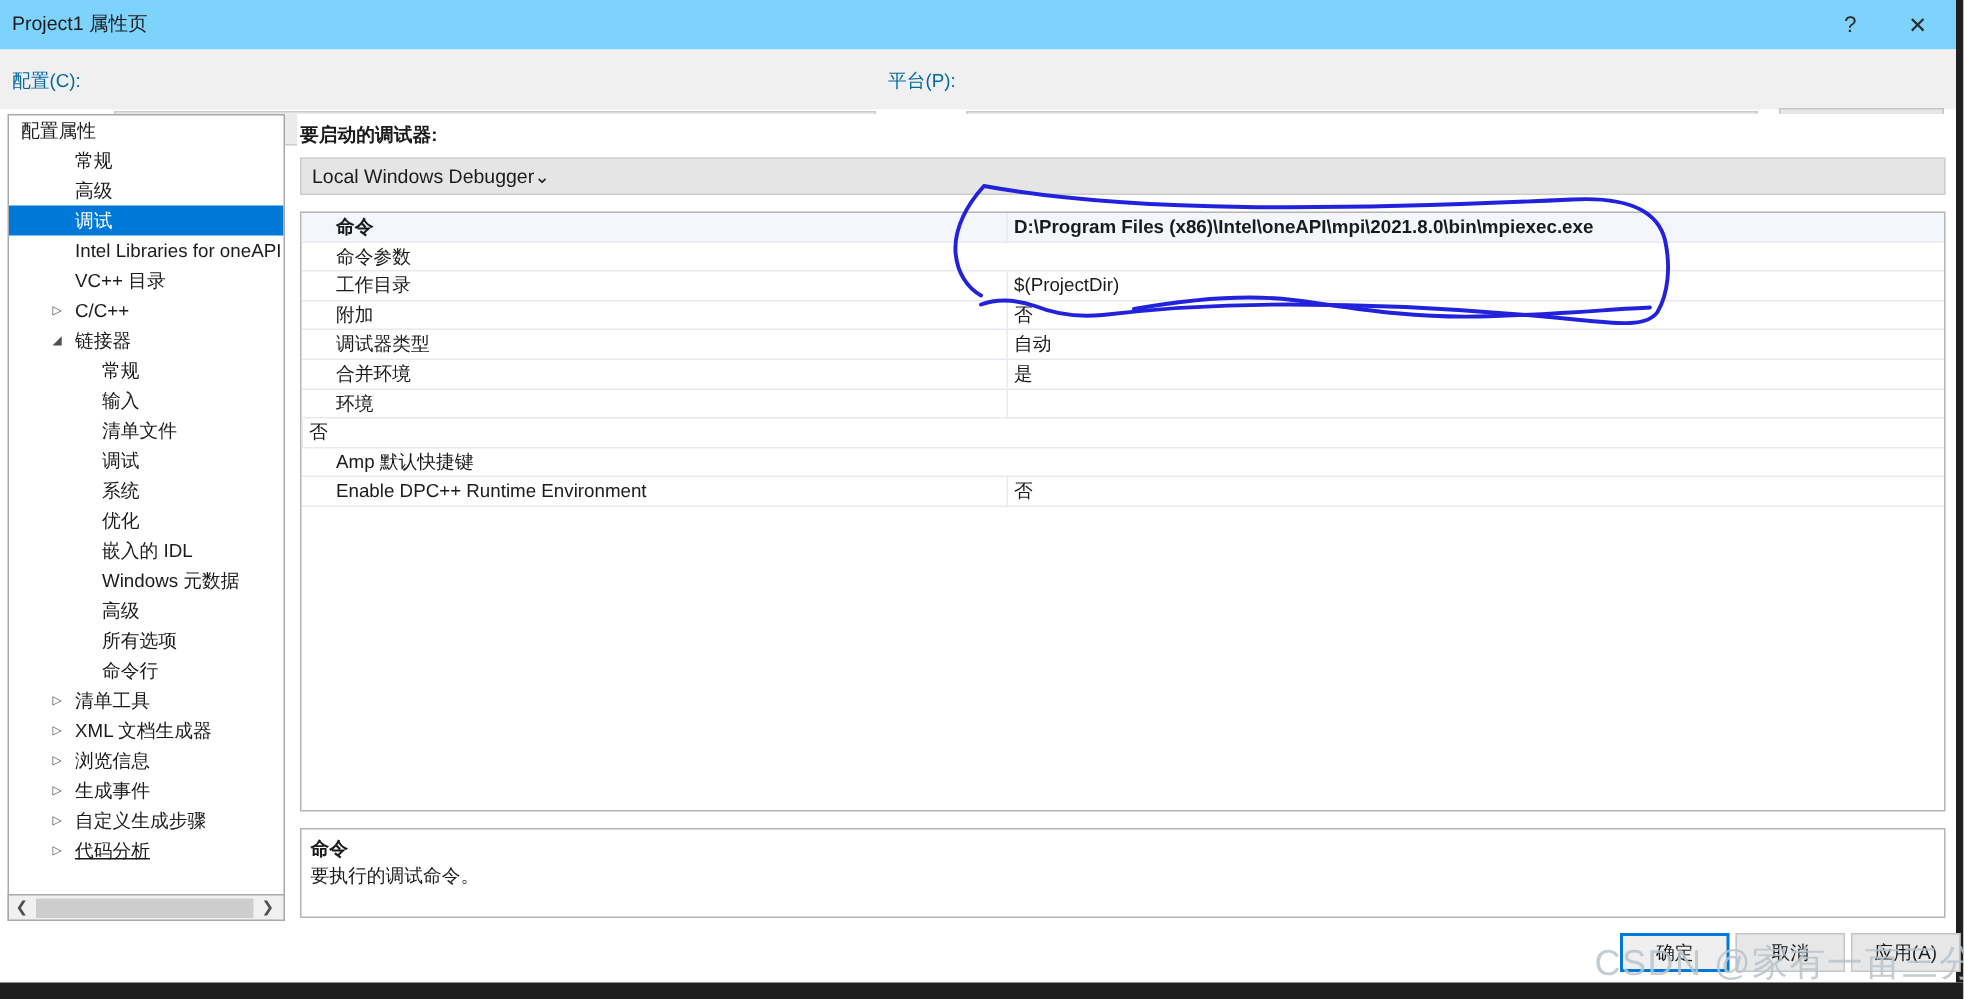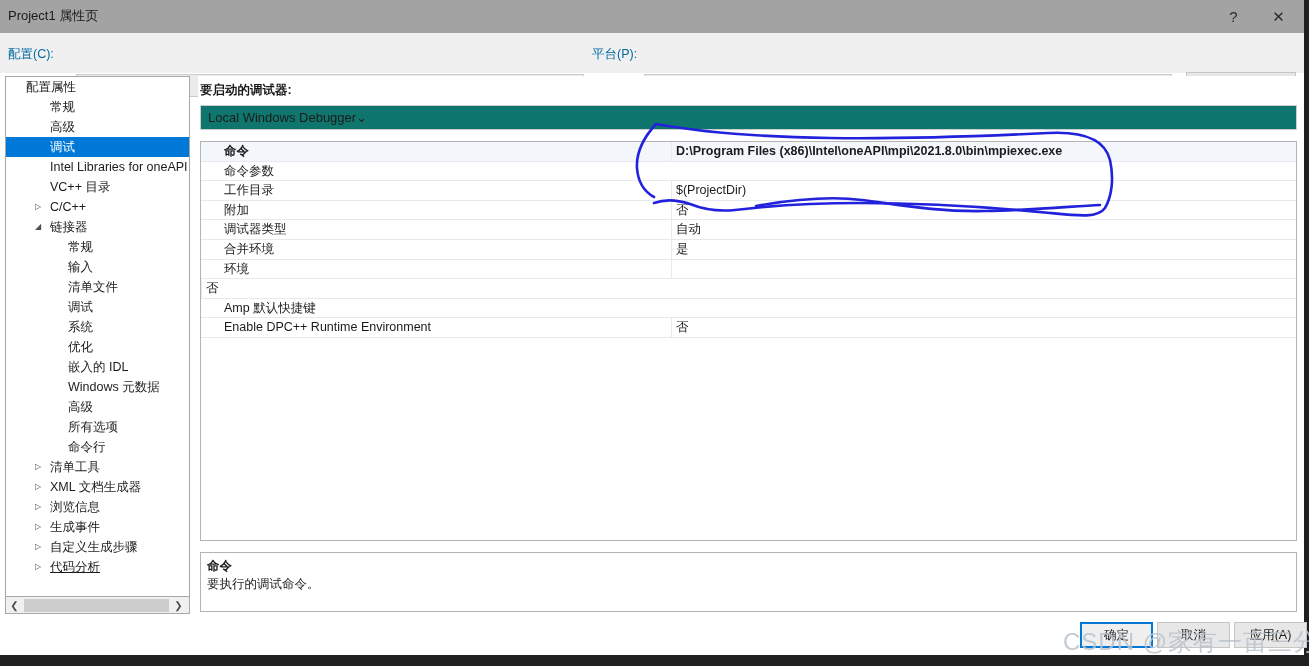--- a/index.html
+++ b/index.html
@@ -14,21 +14,21 @@
   #dialog {
     position:absolute; left:0; top:0; width:1309px; height:655px;
     background:#ffffff; border-right:5px solid #1f1f1f;
   }
   #bottom-strip {
     position:absolute; left:0; top:655px; width:1309px; height:11px;
     background:#1f1f1f;
   }
   #titlebar {
     position:absolute; left:0; top:0; width:1304px; height:33px;
-    background:#a3a3a3;
+    background:#7dd3fc;
   }
   #title-text {
     position:absolute; left:8px; top:7px; font-size:13px; color:#1b1b1b;
     white-space:nowrap;
   }
   .tb-btn {
     position:absolute; top:0; width:45px; height:33px;
     display:flex; align-items:center; justify-content:center;
     font-size:15px; color:#2b2b2b;
   }
@@ -91,21 +91,21 @@
   }
 
   
   #right-pane {
     position:absolute; left:198px; top:76px; width:1100px; height:538px;
     background:#ffffff;
   }
   #dbg-label { position:absolute; left:2px; top:6px; font-weight:bold; }
   #dbg-combo {
     position:absolute; left:2px; top:29px; width:1097px; height:25px;
-    background:#0f766e; border:1px solid #cdcdcd;
+    background:#e5e5e5; border:1px solid #cdcdcd;
     display:flex; align-items:center;
   }
   #dbg-combo .cval { padding-left:7px; font-size:13px; }
 
   
   #grid {
     position:absolute; left:2px; top:65px; width:1097px; height:400px;
     border:1px solid #b4b4b4; background:#ffffff; overflow:hidden;
   }
   .grow {
@@ -179,21 +179,21 @@
     <div class="combo" id="plat-combo">
       <div class="cval">活动(x64)</div>
       <div class="carrow">⌄</div>
     </div>
     <div id="cfgmgr-btn">配置管理器(O)...</div>
   </div>
 
   <div id="sidebar">
       <div class="tree-item">
         <span class="tree-arrow" style="left: -10px;">◢</span>
-        <span class="tree-label" style="left: 8px; margin-left: 12px;">配置属性</span>
+        <span class="tree-label" style="left: 8px;">配置属性</span>
       </div>
       <div class="tree-item">
         <span class="tree-label" style="left: 44px;">常规</span>
       </div>
       <div class="tree-item">
         <span class="tree-label" style="left: 44px;">高级</span>
       </div>
       <div class="tree-item sel">
         <span class="tree-label" style="left: 44px;">调试</span>
       </div>

